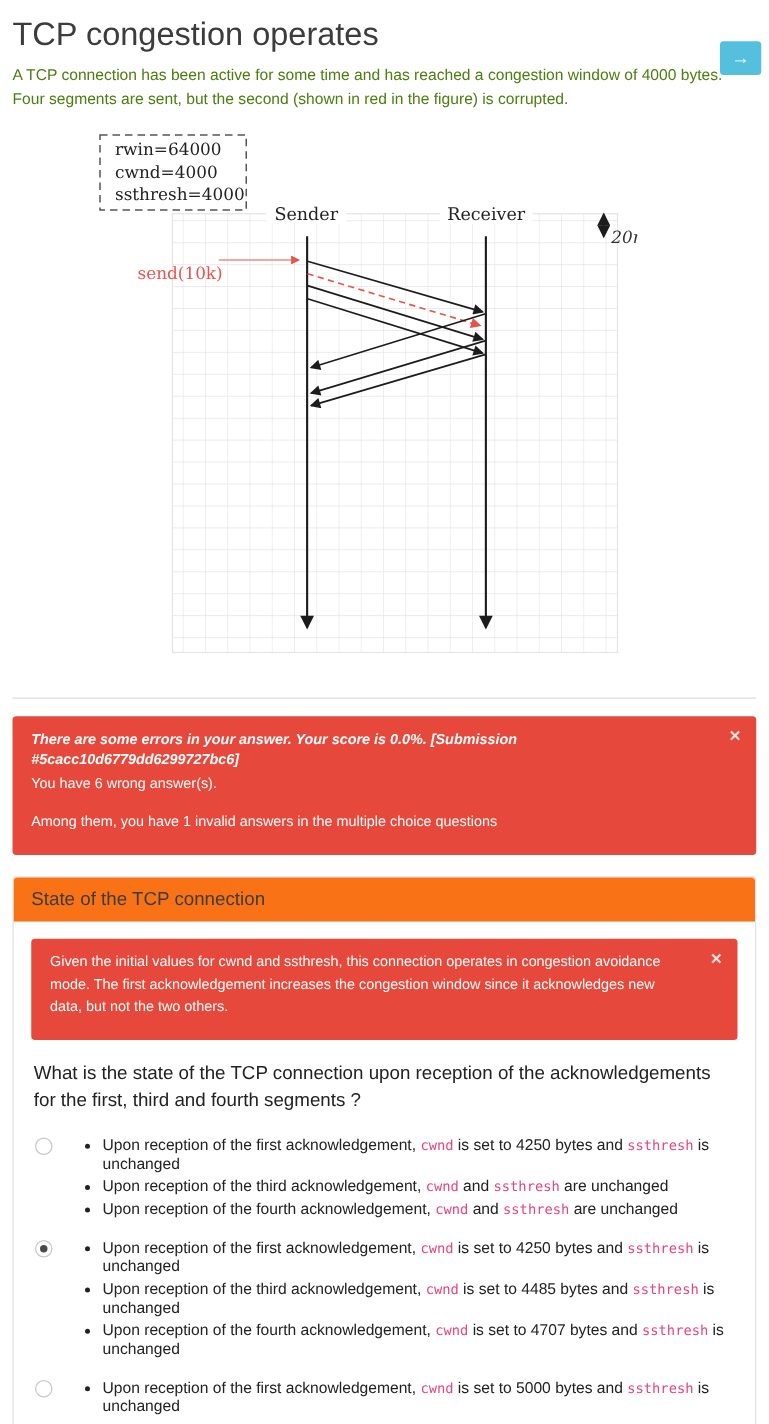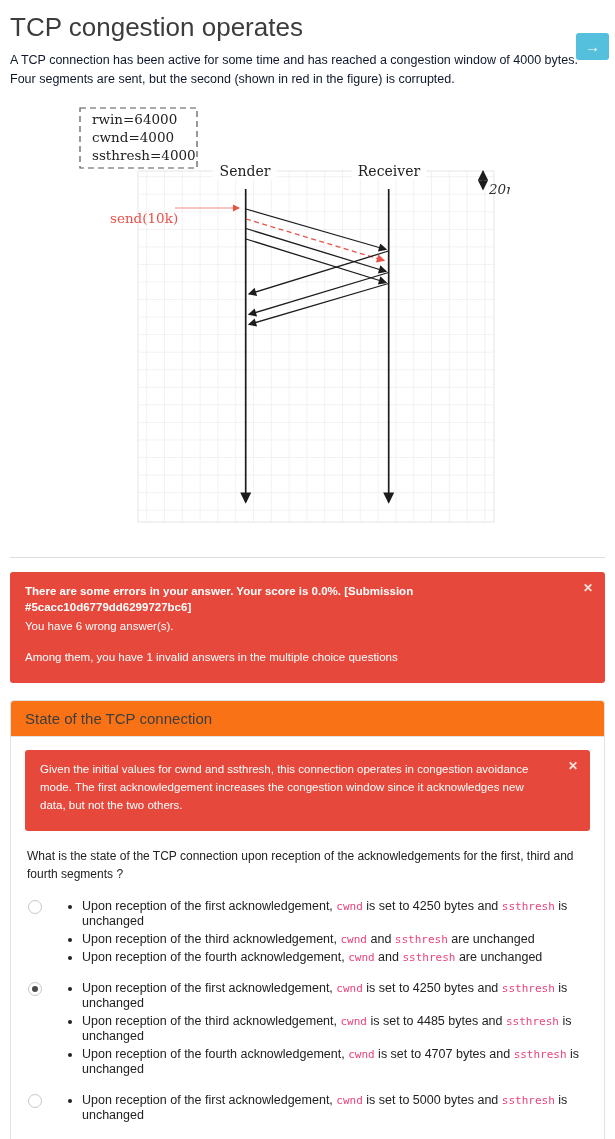--- a/index.html
+++ b/index.html
@@ -15,57 +15,57 @@
   .page-title {
     font-size: 26px; font-weight: 400; color: #3c3c3c;
     margin: 12px 0 8px 0; letter-spacing: 0;
   }
   .nav-next-btn {
     position: absolute; top: 21px; right: 6px;
     width: 33px; height: 27px; border: none; border-radius: 3px;
     background: #55c0dd; color: #fff; font-size: 15px; font-weight: bold;
     cursor: pointer; line-height: 27px; text-align: center; padding: 0;
   }
-  .intro-text { font-size: 12.5px; line-height: 1.55; color: #0f172a; max-width: 595px; }
+  .intro-text { font-size: 12.5px; line-height: 1.55; color: #4d7c0f; max-width: 595px; }
 
   
   .diagram-wrap { margin: 16px 0 0 65px; }
   svg text { font-family: "DejaVu Serif", "Liberation Serif", serif; }
 
   
   .hr-sep { border: none; border-top: 1px solid #ddd; margin: 22px 0 0 0; }
 
   
   .alert-danger {
     background: #e6493c; color: #fff; border-radius: 3px;
     padding: 11px 34px 18px 15px; position: relative;
     font-size: 11.5px; line-height: 1.4;
   }
   .alert-top { margin-top: 14px; }
-  .alert-line1 { font-weight: bold; margin-bottom: 3px; }
+  .alert-line1 { font-weight: bold; margin-bottom: 3px; font-style: italic; }
   .alert-line3 { margin-top: 15px; }
   .alert-close {
     position: absolute; top: 9px; right: 12px; background: none; border: none;
     color: #fff; opacity: 0.85; font-size: 12px; font-weight: bold; cursor: pointer;
   }
 
   
   .panel { border: 1px solid #e2e2e2; border-radius: 3px; margin-top: 17px; background: #fff; }
   .panel-heading {
     background: #f97316; border-bottom: 1px solid #e2e2e2;
     padding: 9px 14px; font-size: 15px; color: #3d3d3d;
     border-radius: 3px 3px 0 0;
   }
   .panel-body { padding: 13px 14px 14px 14px; }
 
   .alert-wrong { margin-bottom: 16px; padding: 11px 40px 16px 15px; }
   .alert-wrong-title { margin-bottom: 13px; }
   .alert-wrong-body { line-height: 1.55; max-width: 522px; }
 
-  .question-text { font-size: 12px; color: #222; line-height: 1.5; margin: 10px 2px 16px 2px; max-width: 560px; }
+  .question-text { font-size: 15px; color: #222; line-height: 1.5; margin: 10px 2px 16px 2px; max-width: 560px; }
 
   
   .option-row { display: flex; align-items: flex-start; margin: 0 0 13px 3px; }
   .radio {
     width: 14px; height: 14px; border: 1px solid #c9c9c9; border-radius: 50%;
     background: #fff; flex: 0 0 auto; margin-top: 1px; position: relative; cursor: pointer;
   }
   .radio.selected::after {
     content: ""; position: absolute; left: 3px; top: 3px;
     width: 6px; height: 6px; border-radius: 50%; background: #4a4a4a;

